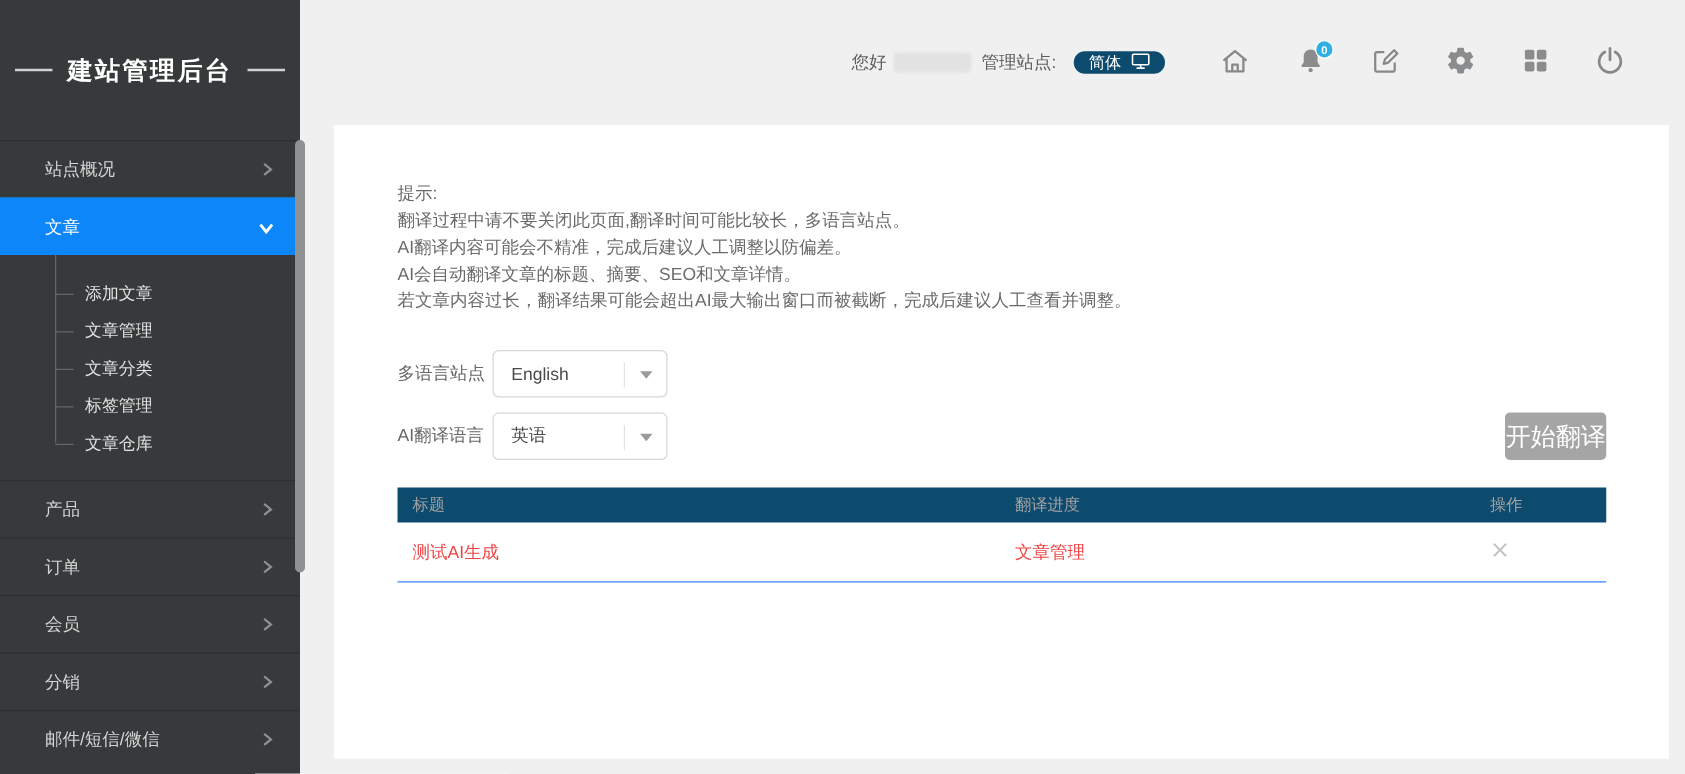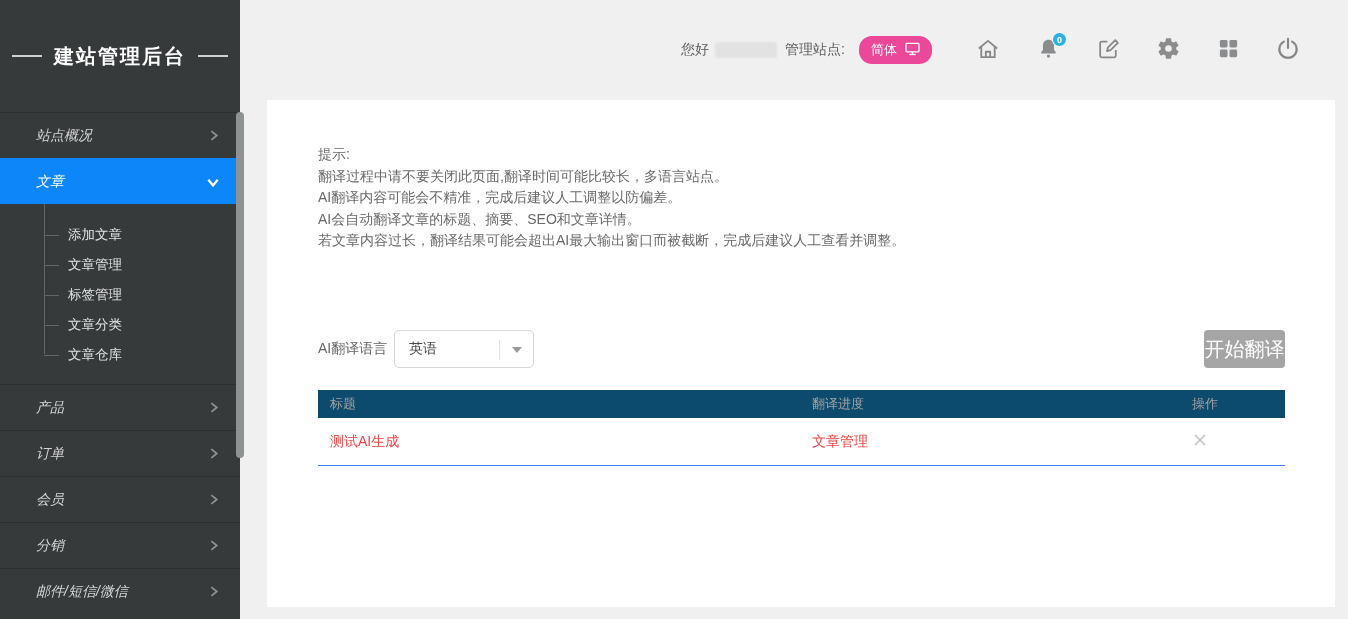--- a/index.html
+++ b/index.html
@@ -17,21 +17,21 @@
   }
   .logo {
     height:112px; display:flex; align-items:center; justify-content:center;
     gap:12px; color:#fff;
   }
   .logo .dash { width:30px; height:2px; background:#cfd0d0; }
   .logo .logo-text { font-size:20px; font-weight:bold; letter-spacing:2px; white-space:nowrap; }
   .nav-item {
     height:46px; display:flex; align-items:center;
     padding:0 20px 0 36px; font-size:14px; cursor:pointer;
-    border-top:1px solid #2d3031; position:relative;font-style:italic;
+    border-top:1px solid #2d3031; position:relative;
   }
   .nav-item .chev { margin-left:auto; display:flex; }
   .nav-item.active { background:#0c86f8; color:#fff; border-top-color:#0c86f8; }
   .submenu { position:relative; padding:16px 0 14px; }
   .submenu::before {
     content:""; position:absolute; left:44px; top:0; height:150px;
     border-left:1px solid #626667;
   }
   .sub-item {
     height:30px; line-height:30px; padding-left:68px;
@@ -50,22 +50,22 @@
     position:absolute; left:240px; top:0; width:1108px; height:100px;
     display:flex; align-items:center; justify-content:flex-end;
     padding-right:46px; color:#5d5d5d; font-size:14px;
   }
   .greeting { display:flex; align-items:center;text-align:center; }
   .redacted {
     display:inline-block; width:62px; height:16px; margin:0 8px 0 6px;
     background:#e2e2e2; border-radius:3px; filter:blur(1px);
   }
   .pill {
-    margin-left:14px; height:28px; padding:0 12px; border-radius:13px;
-    background:#ec4899; color:#fff; font-size:13px;
+    margin-left:14px; height:18px; padding:0 12px; border-radius:13px;
+    background:#0c4a6e; color:#fff; font-size:13px;
     display:flex; align-items:center; gap:8px; border:none; cursor:pointer;
   }
   .iconbar { margin-left:42px; display:flex; align-items:center; gap:32px; }
   .icon-btn { position:relative; width:28px; height:28px; display:flex;
     align-items:center; justify-content:center; cursor:pointer; background:none; border:none; }
   .badge {
     position:absolute; top:-4px; right:-5px; min-width:15px; height:15px;
     background:#2fafe3; border:1px solid #fff; border-radius:50%;
     color:#fff; font-size:9px; font-weight:bold;
     display:flex; align-items:center; justify-content:center;
@@ -136,22 +136,22 @@
     <span class="chev">
       <svg width="14" height="14" viewBox="0 0 12 12">
           <polyline points="2,4 6,9 10,4" fill="none" stroke="#ffffff" stroke-width="2"></polyline>
         </svg>
     </span>
   </div>
 
   <div class="submenu">
     <div class="sub-item">添加文章</div>
     <div class="sub-item">文章管理</div>
+    <div class="sub-item">文章分类</div>
     <div class="sub-item">标签管理</div>
-    <div class="sub-item">文章分类</div>
     <div class="sub-item">文章仓库</div>
   </div>
 
   <div class="nav-item">
     <span>产品</span>
     <span class="chev">
       <svg width="13" height="13" viewBox="0 0 12 12">
           <polyline points="4,2 9,6 4,10" fill="none" stroke="#8f9293" stroke-width="1.6"></polyline>
         </svg>
     </span>
@@ -265,20 +265,28 @@
 
 <main class="card">
   <div class="tips">
     <div>提示:</div>
     <div>翻译过程中请不要关闭此页面,翻译时间可能比较长，多语言站点。</div>
     <div>AI翻译内容可能会不精准，完成后建议人工调整以防偏差。</div>
     <div>AI会自动翻译文章的标题、摘要、SEO和文章详情。</div>
     <div>若文章内容过长，翻译结果可能会超出AI最大输出窗口而被截断，完成后建议人工查看并调整。</div>
   </div>
 
+  <div class="form-row row-site">
+    <span class="form-label">多语言站点</span>
+    <div class="select-box">
+      <span>English</span>
+      <span class="sep"></span>
+      <span class="caret"></span>
+    </div>
+  </div>
 
   <div class="form-row row-lang">
     <span class="form-label">AI翻译语言</span>
     <div class="select-box">
       <span>英语</span>
       <span class="sep"></span>
       <span class="caret"></span>
     </div>
   </div>
 

